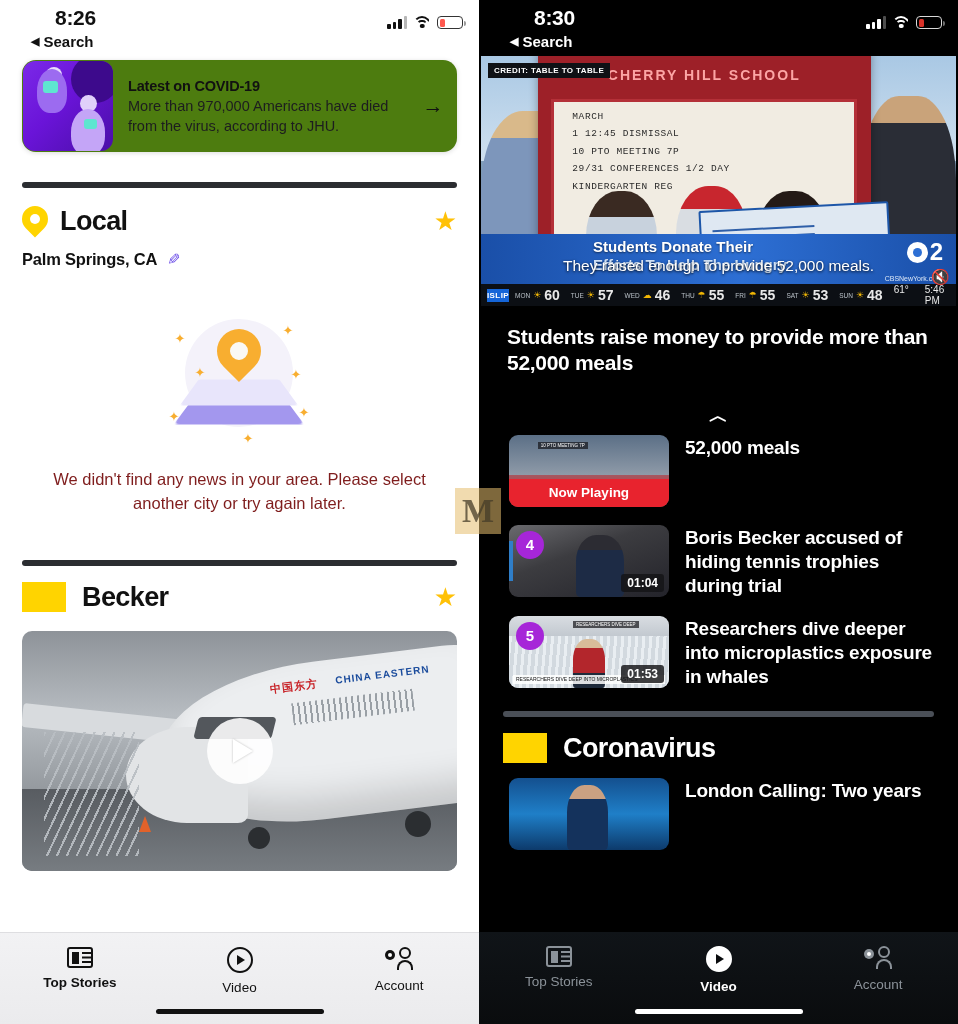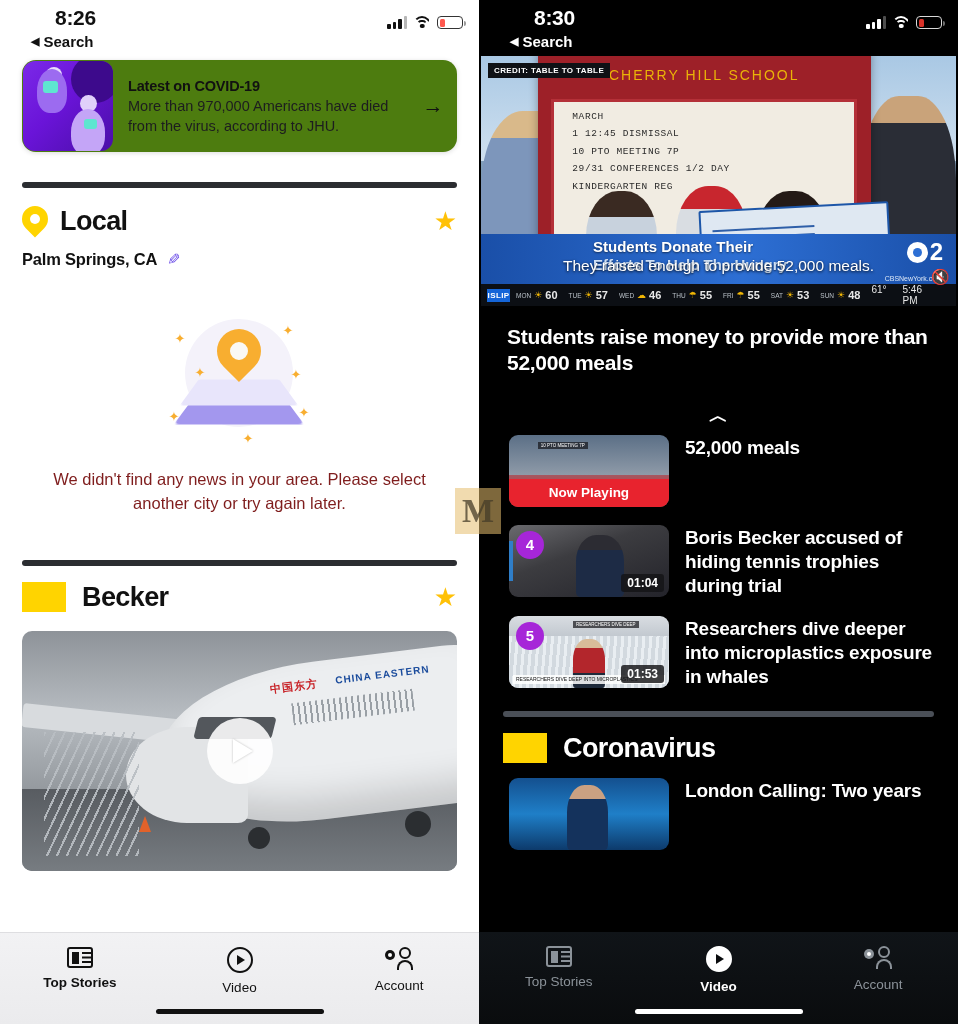--- a/index.html
+++ b/index.html
@@ -149,21 +149,21 @@
   .home-ind { position:absolute; left:50%; transform:translateX(-50%); bottom:10px; width:168px; height:5.5px; border-radius:3px; }
   .home-light { background:#111; }
   .home-dark { background:#fff; }
 
   
   .video-player { position:relative; height:250px; margin:0 2px; overflow:hidden;
     background:linear-gradient(180deg,#7fa8cf 0%,#9ab6d2 22%,#6d8ba6 60%,#3e4d5c 100%); }
   .vp-sky { position:absolute; left:0; right:0; top:0; height:42%; background:linear-gradient(180deg,#a9c8e4,#cfe0ef); }
   .vp-sign { position:absolute; left:12%; top:-4%; width:70%; height:82%; background:#9d2028; border-radius:6px 6px 3px 3px; box-shadow:0 4px 10px rgba(0,0,0,.35); }
   .vp-sign-in { position:absolute; left:4%; top:26%; right:4%; bottom:5%; background:#f1ece2; border:3px solid #b43038; }
-  .vp-sign-top { position:absolute; left:4%; top:5%; right:4%; height:18%; color:#eab308; font-size:14px; font-weight:normal; letter-spacing:2px; display:flex; align-items:center; justify-content:center; }
+  .vp-sign-top { position:absolute; left:4%; top:5%; right:4%; height:18%; color:#fca5a5; font-size:14px; font-weight:bold; letter-spacing:2px; display:flex; align-items:center; justify-content:center; }
   .vp-marquee { position:absolute; left:6%; top:4%; right:6%; bottom:4%; font-family:"Liberation Mono", monospace; font-size:9.5px; color:#2b2b2b; line-height:1.85; letter-spacing:.6px; }
   .vp-person { position:absolute; border-radius:40% 40% 10% 10%; }
   .vp-p1 { left:0; top:22%; width:22%; height:78%; background:linear-gradient(180deg,#d9b98a 0 14%,#7d96bb 14% 100%); }
   .vp-p2 { right:0; top:16%; width:20%; height:84%; background:linear-gradient(180deg,#c9a37a 0 13%,#2a2d36 13% 100%); }
   .vp-kid { position:absolute; bottom:6%; border-radius:45% 45% 8% 8%; }
   .vp-k1 { left:22%; width:15%; height:40%; background:linear-gradient(180deg,#3a2a22 0 26%,#c8d2dd 26% 100%); }
   .vp-k2 { left:41%; width:15%; height:42%; background:linear-gradient(180deg,#c8262e 0 22%,#d9dde2 22% 100%); }
   .vp-k3 { left:58%; width:15%; height:40%; background:linear-gradient(180deg,#241a16 0 28%,#b9c3cc 28% 100%); }
   .vp-check { position:absolute; left:46%; bottom:14%; width:40%; height:26%; background:#dfe8f2; border:2px solid #1d56a8; border-radius:2px; transform:rotate(-3deg); }
   .vp-check::before { content:""; position:absolute; left:6%; top:30%; width:55%; height:2px; background:#2f5fa8; box-shadow:0 8px 0 #2f5fa8; }
@@ -174,21 +174,21 @@
   .vp-cbs { position:absolute; right:14px; top:4px; color:#fff; font-size:24px; font-weight:bold; letter-spacing:-1px; display:flex; align-items:center; gap:2px; }
   .vp-cbs-eye { width:21px; height:21px; border-radius:50%; background:#fff; position:relative; }
   .vp-cbs-eye::after { content:""; position:absolute; left:6px; top:6px; width:9px; height:9px; border-radius:50%; background:#2d6fd4; }
   .vp-cbs-sub { position:absolute; right:14px; bottom:2px; font-size:7px; color:#dbe7f7; }
   .vp-caption { position:absolute; left:0; right:0; bottom:30px; text-align:center; font-size:15.5px; line-height:1.32; color:#fff; text-shadow:0 1px 3px rgba(0,0,0,.9); padding:0 66px; }
   .vp-ticker { position:absolute; left:0; right:0; bottom:0; height:22px; background:#0c0f14; display:flex; align-items:center; font-size:9px; color:#e8e8e8; }
   .tk-city { background:#1565d8; color:#fff; font-size:8px; font-weight:bold; padding:2px 0; width:96px; text-align:center; margin:0 6px; letter-spacing:.4px; }
   .tk-day { display:flex; align-items:center; gap:3px; margin-right:11px; }
   .tk-day .d { font-size:6.5px; color:#b9c0c7; }
   .tk-day .s { color:#f2b705; font-size:9px; }
-  .tk-day .t { font-weight:bold; font-size:11px; }
+  .tk-day .t { font-weight:bold; font-size:14px; }
   .tk-end { margin-left:auto; display:flex; gap:16px; padding-right:34px; font-size:10px; }
   .vp-mute { position:absolute; right:6px; bottom:20px; color:#fff; font-size:15px; display:flex; align-items:center; }
 
   .r-headline { padding:18px 28px 0 28px; font-size:21px; font-weight:bold; line-height:1.26; letter-spacing:-.3px; }
   .chev-up { text-align:center; margin-top:26px; font-size:19px; font-weight:bold; }
 
   .pl-item { display:flex; gap:16px; padding:10px 24px 0 30px; align-items:flex-start; }
   .pl-thumb { width:160px; flex:0 0 160px; height:72px; border-radius:9px; position:relative; overflow:hidden; }
   .pl-badge { position:absolute; left:7px; top:6px; width:28px; height:28px; border-radius:50%; background:#a626d8; color:#fff; font-size:15px; font-weight:bold; display:flex; align-items:center; justify-content:center; }
   .pl-dur { position:absolute; right:5px; bottom:5px; background:rgba(20,20,22,.82); color:#fff; font-size:12px; font-weight:bold; padding:2px 6px; border-radius:3px; }

